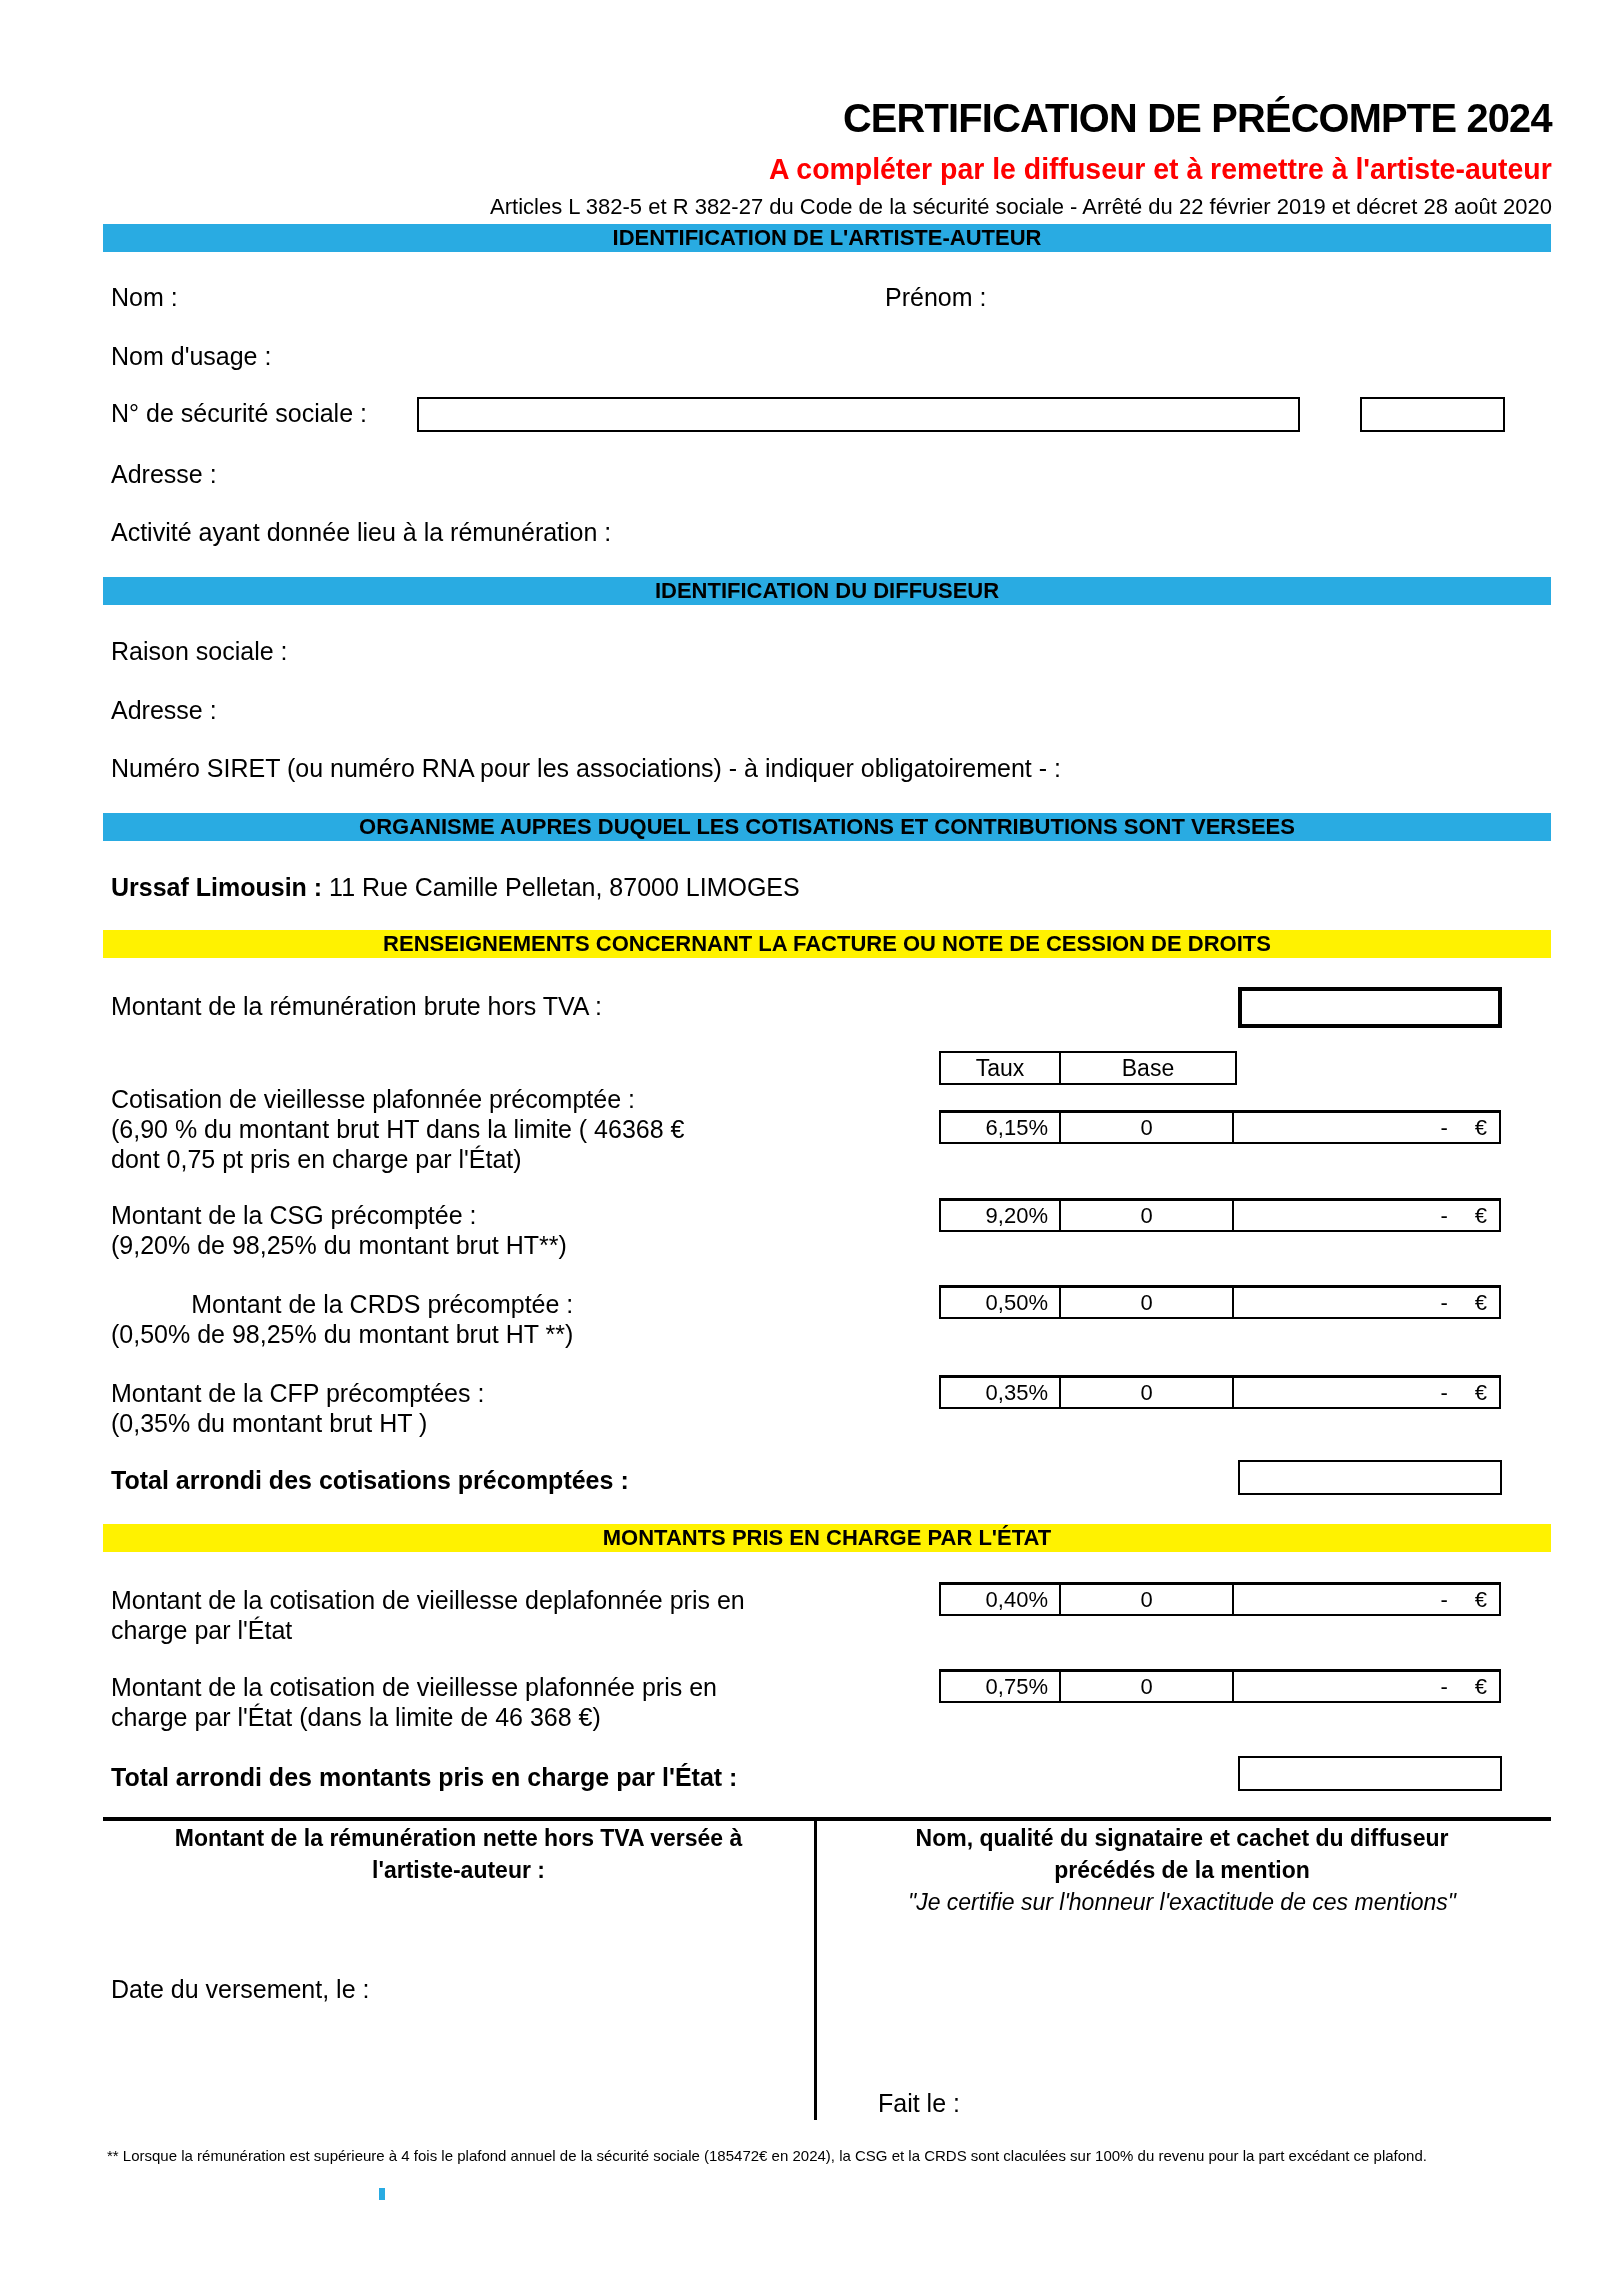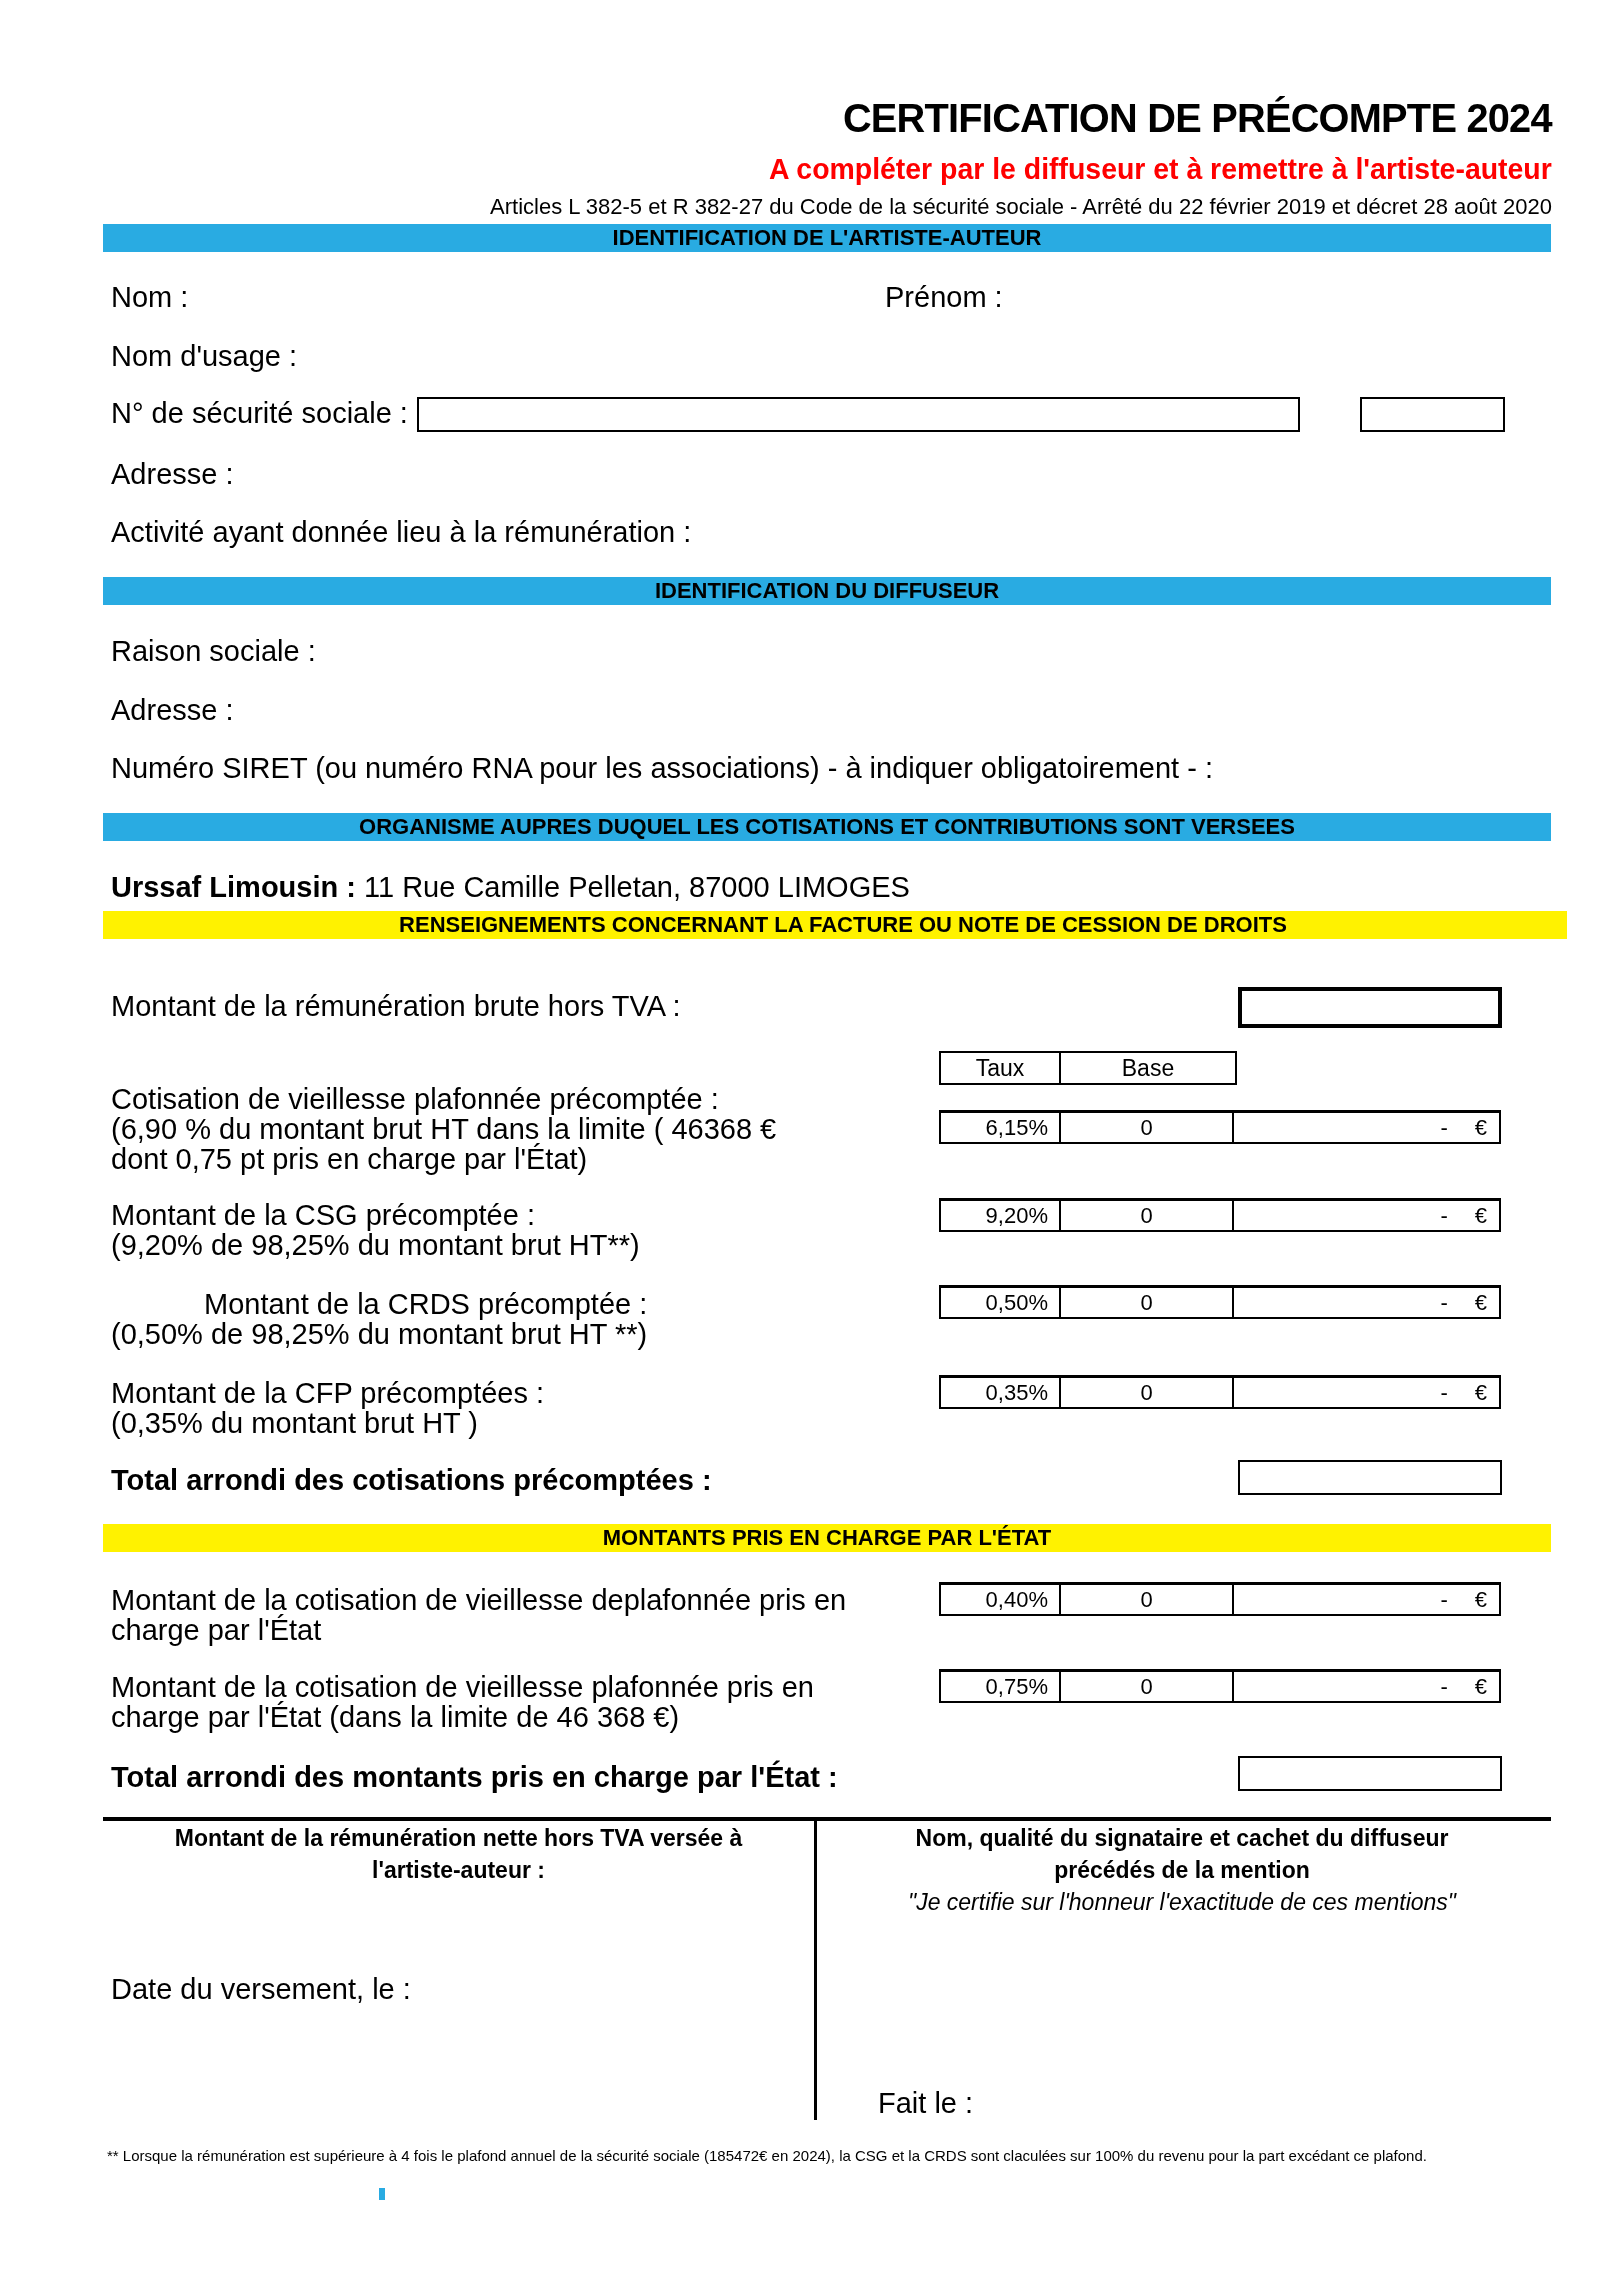--- a/index.html
+++ b/index.html
@@ -7,21 +7,21 @@
     position:relative;
     width:1623px;
     height:2295px;
     background:#fff;
     font-family:"Liberation Sans", sans-serif;
     color:#000;
     overflow:hidden;
     margin-left:14px;
   }
   .abs{position:absolute;}
-  .lbl{font-size:29px;line-height:30px;white-space:nowrap;}
+  .lbl{font-size:25px;line-height:30px;white-space:nowrap;}
   .bold{font-weight:bold;}
   .title{
     right:85px;top:95px;
     font-size:41px;font-weight:bold;letter-spacing:-0.8px;white-space:nowrap;
     transform:scaleX(0.97);transform-origin:right;
   }
   .subtitle{
     right:85px;top:153px;
     font-size:29px;font-weight:bold;color:#FF0000;white-space:nowrap;
     transform:scaleX(0.98);transform-origin:right;
@@ -95,21 +95,21 @@
   </div>
   <div class="abs lbl" style="left:97px;top:636px;text-align:center;">Raison sociale :</div>
   <div class="abs lbl" style="left:97px;top:695px;">Adresse :</div>
   <div class="abs lbl" style="left:97px;top:753px;">Numéro SIRET (ou numéro RNA pour les associations) - à indiquer obligatoirement - :</div>
 
   <div class="abs bar bar-cyan" style="top:813px;">
     <span>ORGANISME AUPRES DUQUEL LES COTISATIONS ET CONTRIBUTIONS SONT VERSEES</span>
   </div>
   <div class="abs lbl" style="left:97px;top:872px;"><span class="bold">Urssaf Limousin :</span><span> 11 Rue Camille Pelletan, 87000 LIMOGES</span></div>
 
-  <div class="abs bar bar-yellow" style="top:911px;padding-left:16px;">
+  <div class="abs bar bar-yellow" style="top:930px;">
     <span>RENSEIGNEMENTS CONCERNANT LA FACTURE OU NOTE DE CESSION DE DROITS</span>
   </div>
   <div class="abs lbl" style="left:97px;top:991px;">Montant de la rémunération brute hors TVA :</div>
   <div class="abs box box-thick" style="left:1224px;top:987px;width:264px;height:41px;"></div>
 
   <div class="abs hdrtable">
     <div class="hdrcell taux">Taux</div>
     <div class="hdrcell base">Base</div>
   </div>
 

